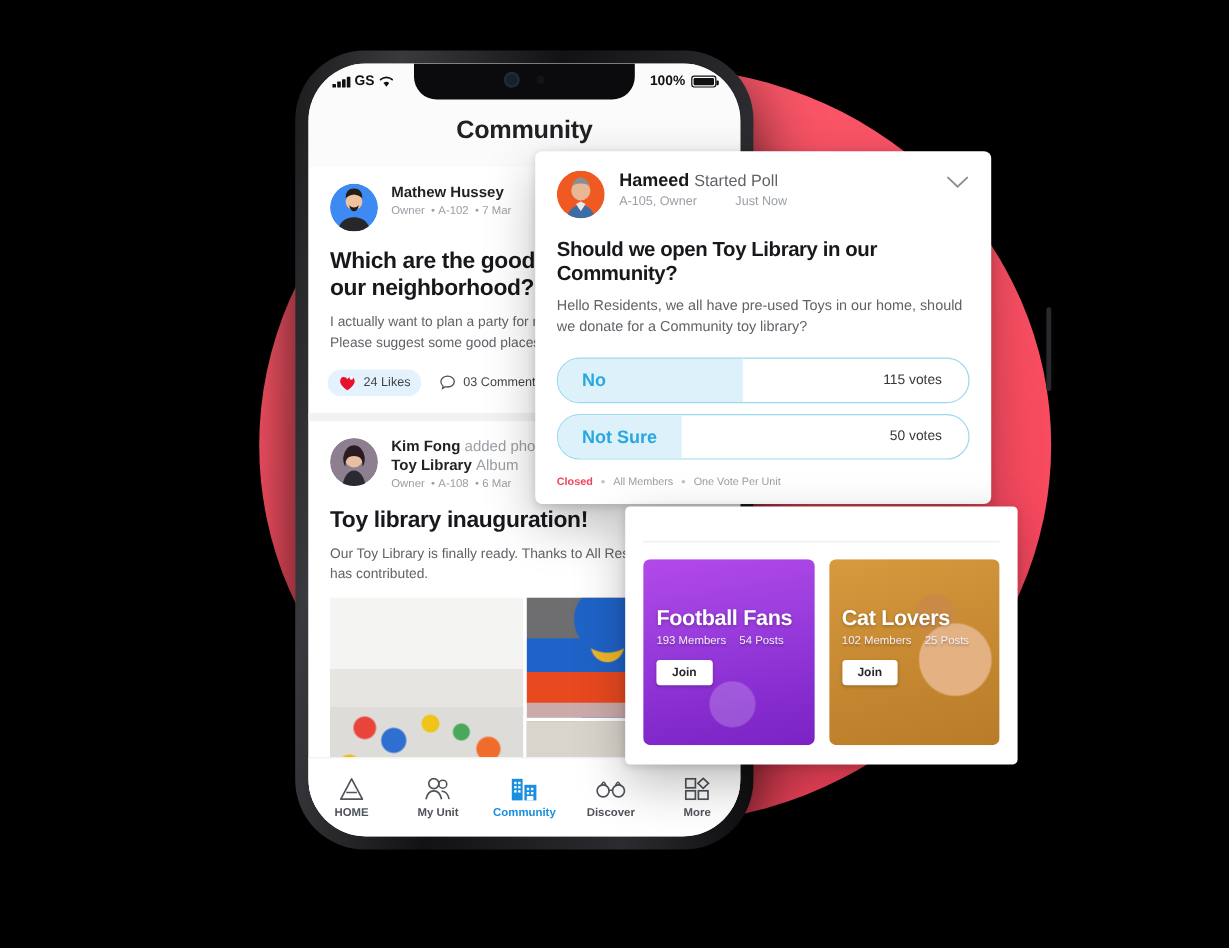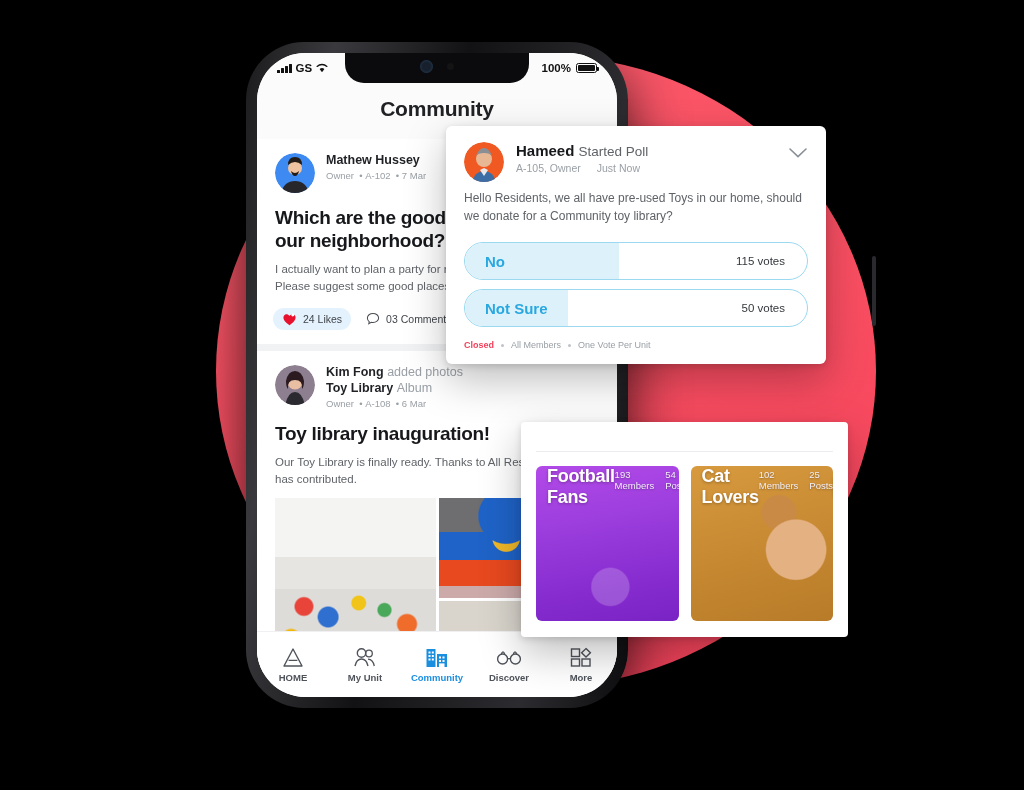--- a/index.html
+++ b/index.html
@@ -157,21 +157,21 @@
   
   .poll-card {
     position:absolute; left:446px; top:126px; width:380px;
     background:#fff; border-radius:6px;
     box-shadow: 0 16px 42px rgba(0,0,0,.26), 0 2px 7px rgba(0,0,0,.14);
     padding: 16px 18px 0; z-index: 20;
   }
   .poll-head { display:flex; align-items:flex-start; gap:12px; }
   .poll-name { font-size:15px; font-weight:700; color:#17181b; }
   .poll-name .act { font-weight:400; color:#5f6368; font-size:13.5px; }
-  .poll-sub { font-size:10.5px; color:#9aa0a6; margin-top:3px; display:flex; gap:16px;}
+  .poll-sub { font-size:10.5px; color:#9aa0a6; margin-top:3px; display:flex; gap:32px;}
   .chev { margin-left:auto; color:#8a8f96; font-size:16px; line-height:1; padding-top:4px;}
   .poll-q { font-size:17px; font-weight:700; color:#17181b; margin-top:16px; letter-spacing:-.35px;}
   .poll-d { font-size:12px; color:#5f6368; line-height:1.5; margin-top:7px; }
   .opts { margin-top:17px; }
   .opt {
     position:relative; height:38px; border:1px solid #9ad9ef; border-radius:19px;
     margin-bottom:9px; display:flex; align-items:center; overflow:hidden; background:#fff;
   }
   .opt .fill { position:absolute; left:0; top:0; bottom:0; background:#ddf1fb; }
   .opt .olab { position:relative; font-size:15px; font-weight:600; color:#29a8e0; padding-left:20px; }
@@ -188,21 +188,21 @@
     position:absolute; left:521px; top:422px; width:327px;
     background:#fff; border-radius:4px;
     box-shadow: 0 16px 42px rgba(0,0,0,.26), 0 2px 7px rgba(0,0,0,.14);
     z-index: 30; padding: 16px 15px 16px;
   }
   .groups-title { font-size:20px; font-weight:700; color:#17181b; letter-spacing:-.4px; }
   .groups-rule { height:1px; background:#ededef; margin:13px 0 14px; }
   .groups-row { display:flex; gap:12px; }
   .gcard {
     position:relative; flex:1; height:155px; border-radius:6px; overflow:hidden;
-    display:flex; flex-direction:row; justify-content:space-between; padding:0 11px 11px;
+    display:flex; flex-direction:column; justify-content:center; padding:0 11px 11px;
   }
   .gcard.football {
     background:
       radial-gradient(circle at 52% 78%, rgba(255,255,255,.20) 0 13%, transparent 14%),
       linear-gradient(170deg,#b24ae8 0%,#9b3ddd 38%,#8a2fd2 68%,#7a23c4 100%);
   }
   .gcard.cats {
     background:
       radial-gradient(circle at 74% 54%, #e4b183 0 22%, transparent 23%),
       radial-gradient(circle at 62% 30%, #c98a45 0 12%, transparent 13%),
@@ -440,20 +440,21 @@
           <span>Just Now</span>
         </div>
       </div>
       <div class="chev">
         <svg width="20" height="12" viewBox="0 0 20 12">
             <path d="M2 2 L10 9.6 L18 2" fill="none" stroke="#8a8f96" stroke-width="1.6" stroke-linecap="round"></path>
           </svg>
       </div>
     </div>
 
+    <div class="poll-q">Should we open Toy Library in our Community?</div>
     <div class="poll-d">Hello Residents, we all have pre-used Toys in our home, should we donate for a Community toy library?</div>
 
     <div class="opts">
       <div class="opt">
         <div class="fill" style="width:45%"></div>
         <span class="olab">No</span>
         <span class="ovot">115 votes</span>
       </div>
       <div class="opt">
         <div class="fill" style="width:30%"></div>

